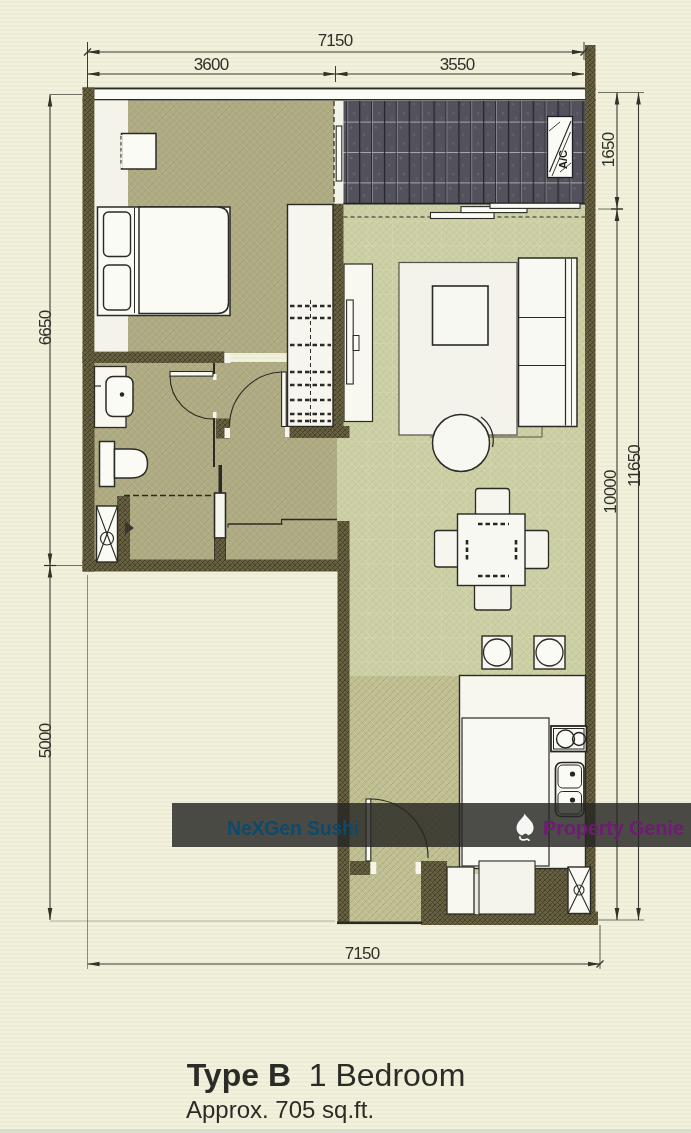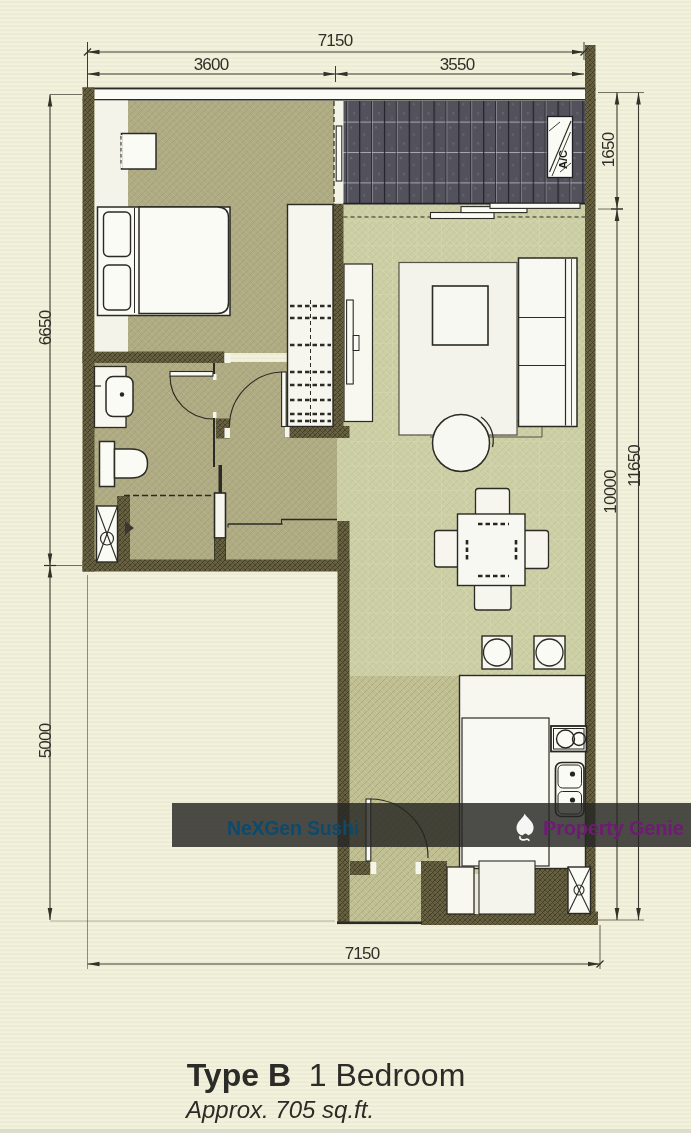--- a/index.html
+++ b/index.html
@@ -400,14 +400,14 @@
 <svg width="26" height="30" viewBox="0 0 26 30" style="position:absolute;left:512px;top:812px;">
 <path d="M12.6 1.5 C13.8 5, 21.6 9, 21.6 15.6 C21.6 20.8, 17.8 24, 13.1 24 C8.2 24, 4.5 20.8, 4.5 15.8 C4.5 9.3, 11.8 6, 12.6 1.5 Z" fill="#f6f6f4"></path>
 <path d="M10 24.2 Q13.5 18.8, 16.8 24.2 Z" fill="#4a4a44"></path>
 <path d="M7.9 24.8 C7.4 27.2, 10.4 28.7, 13.6 27.5 C15.1 26.9, 16.3 27.3, 16.9 28.3" stroke="#f6f6f4" stroke-width="1.8" fill="none" stroke-linecap="round"></path>
 </svg>
 
 <div style="position:absolute;left:543px;top:817px;color:#701a75;font-size:20px;font-weight:bold;letter-spacing:-0.2px;">Property Genie</div>
 
 <div style="position:absolute;left:0;top:1057px;width:652px;text-align:center;color:#2b2b27;font-size:32px;"><span style="font-weight:bold;">Type B</span>&nbsp;&nbsp;<span>1 Bedroom</span></div>
 
-<div style="position:absolute;left:0;top:1096px;width:560px;text-align:center;color:#2b2b27;font-size:24px;font-style:italic;">Approx. 705 sq.ft.</div>
+<div style="position:absolute;left:0;top:1096px;width:560px;text-align:center;color:#2b2b27;font-size:24px;">Approx. 705 sq.ft.</div>
 </div>
 
 </body></html>

